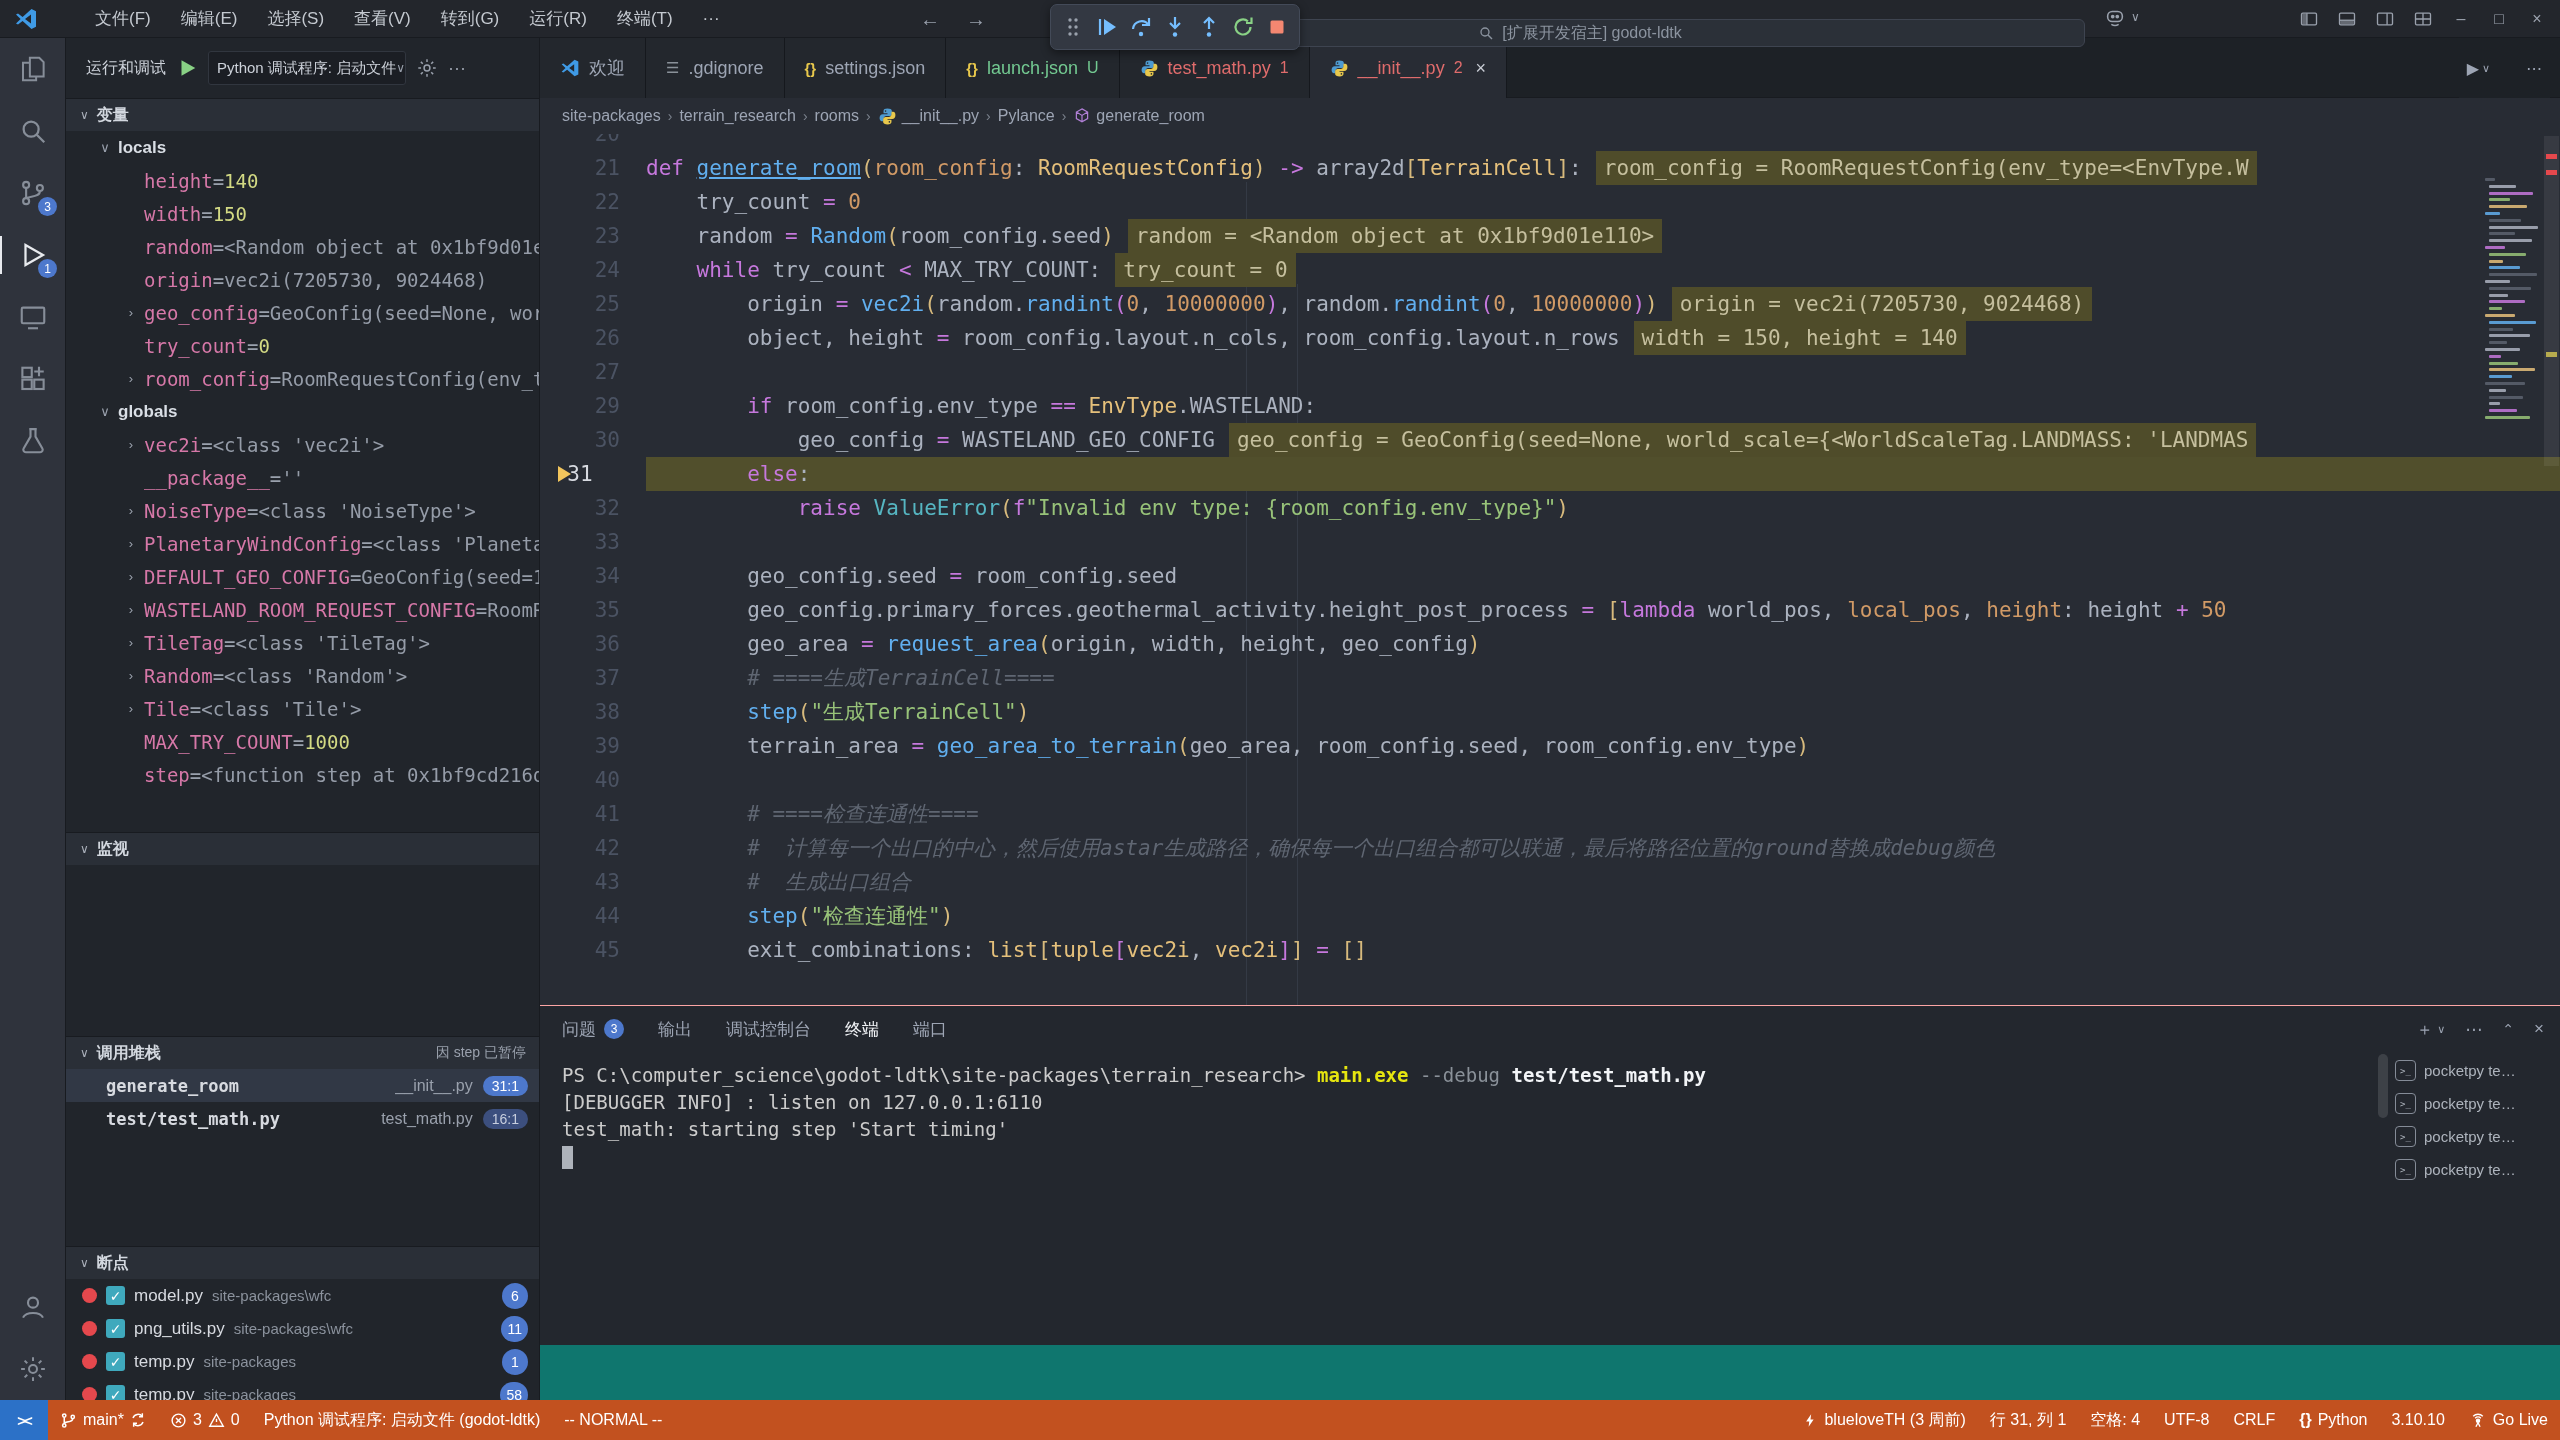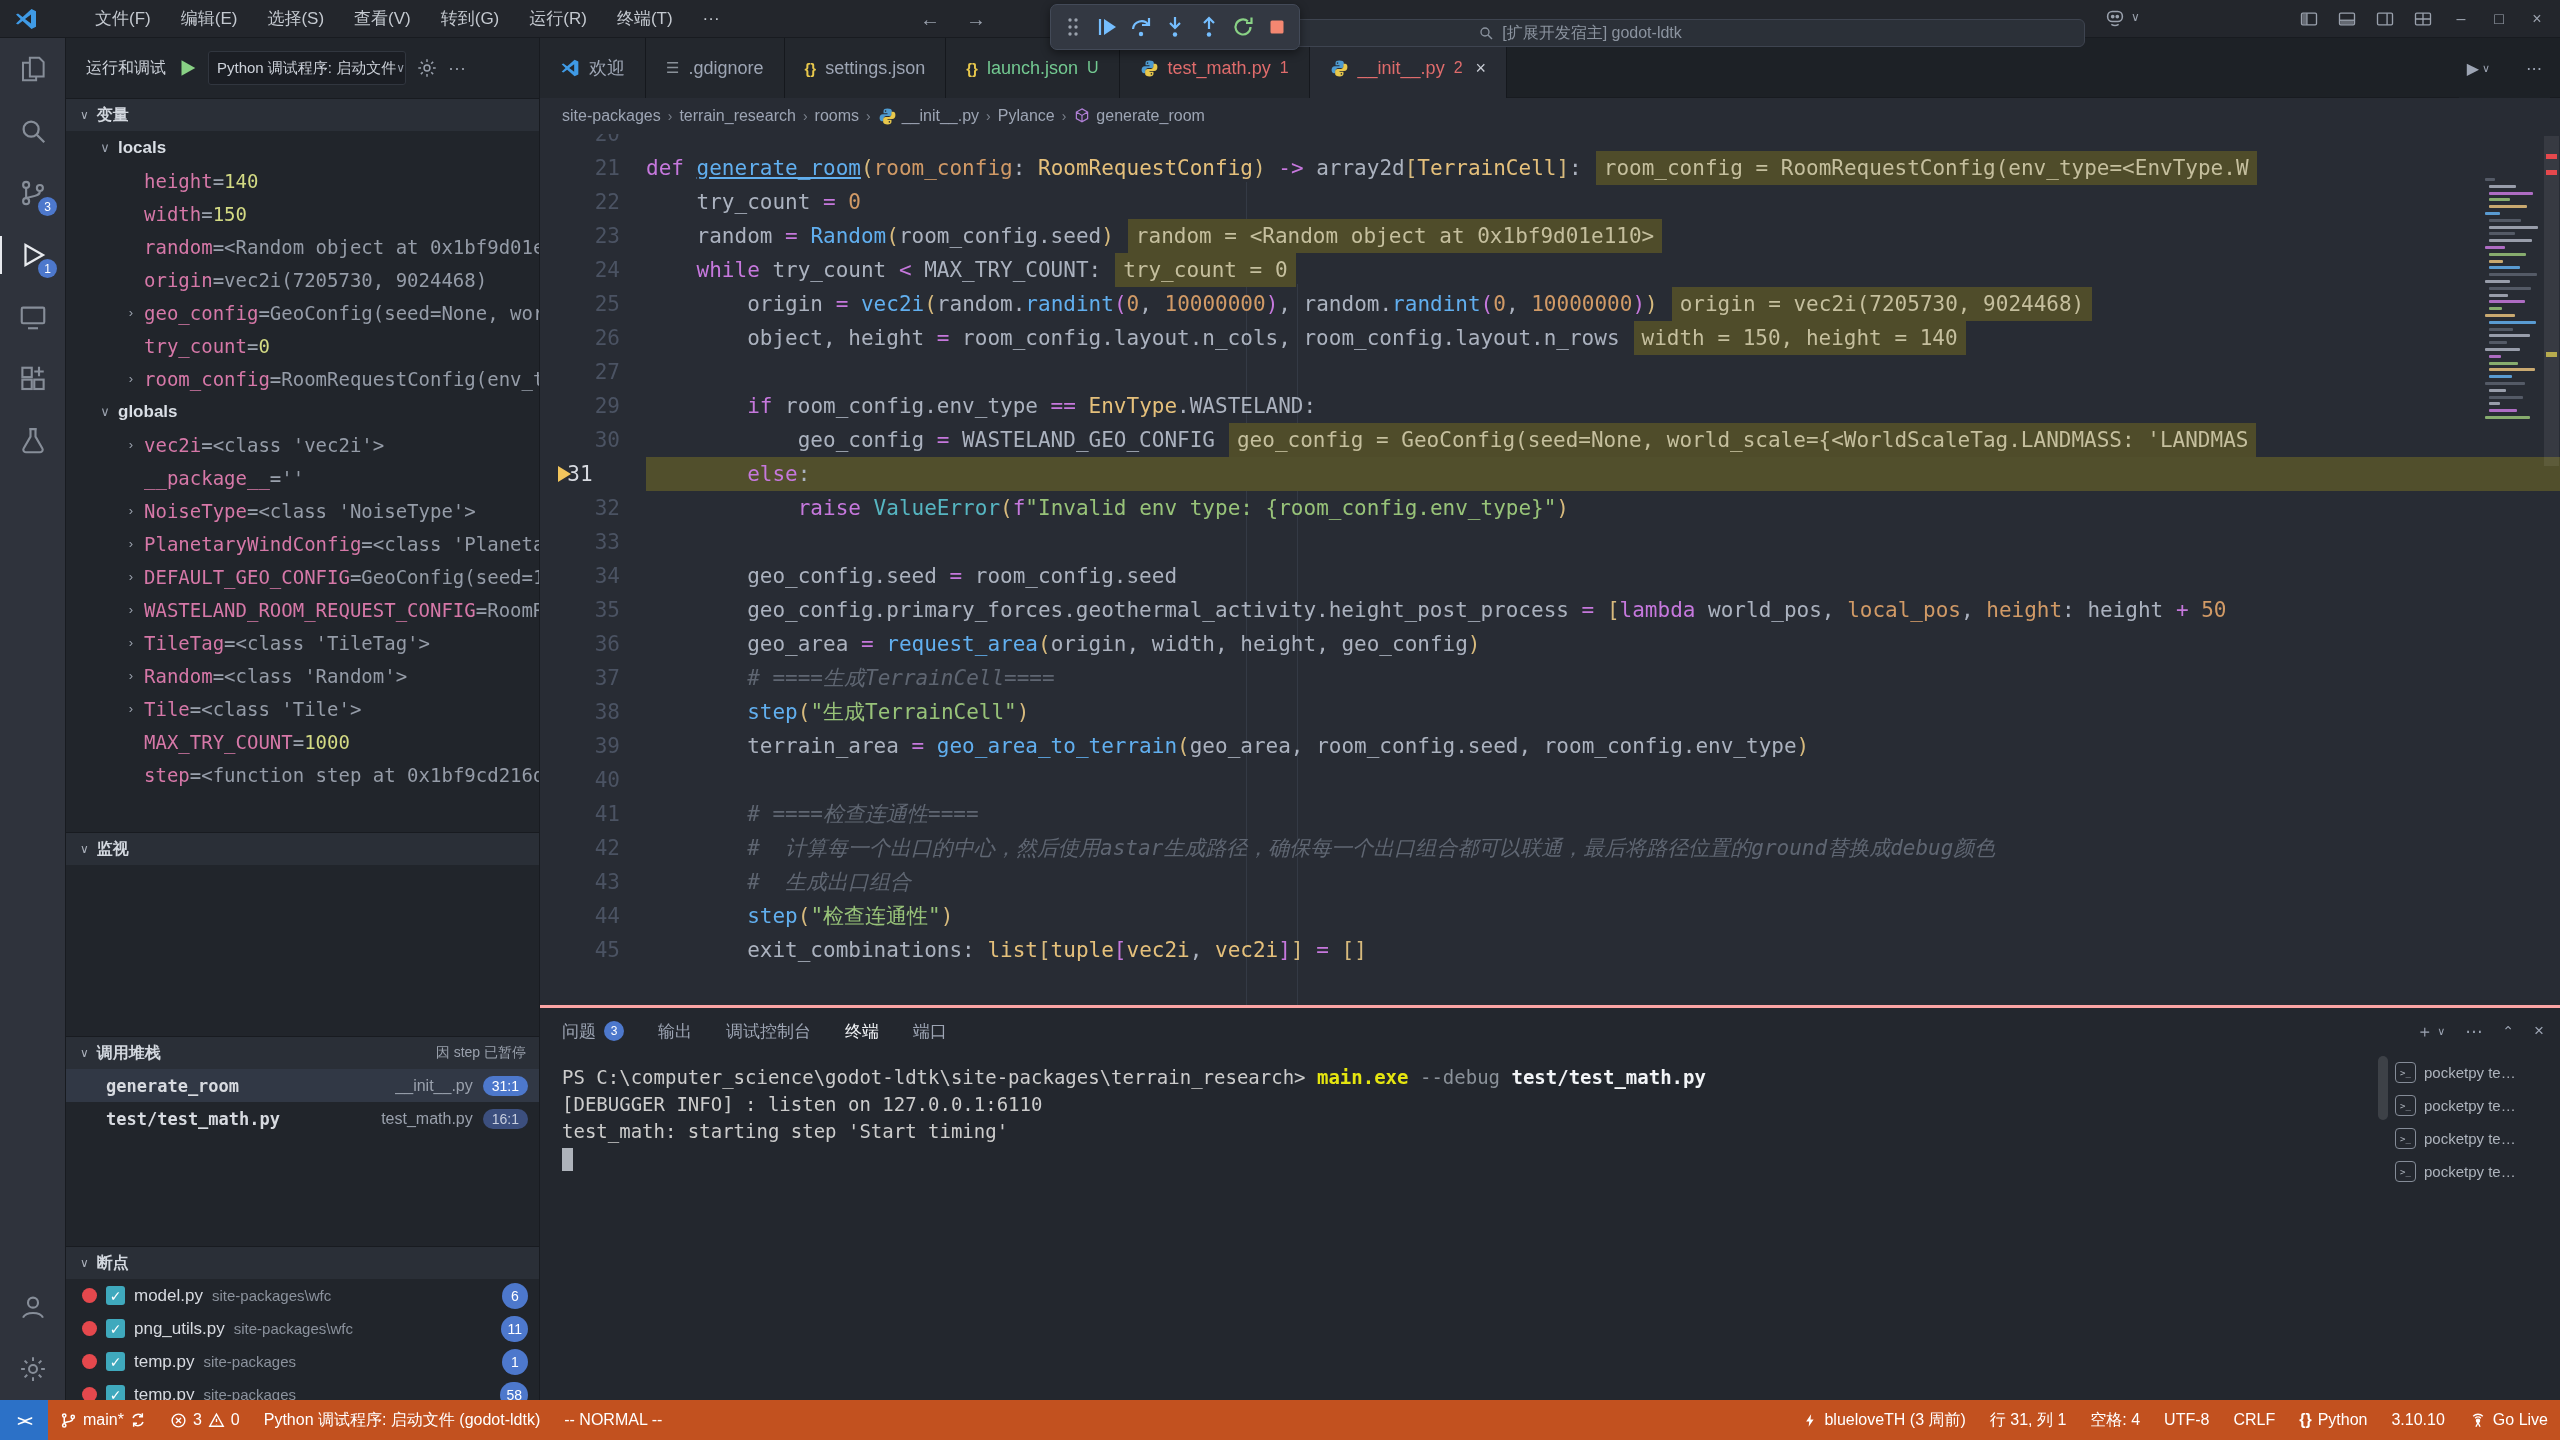--- a/index.html
+++ b/index.html
@@ -93,21 +93,21 @@
   .tok-c{color:#e5c07b} .tok-s{color:#98c379} .tok-n{color:#d19a66} .tok-p{color:#d19a66}
   .tok-m{color:#5f6672;font-style:italic} .tok-t2{color:#56b6c2} .tok-b1{color:#d7ba7d} .tok-b2{color:#c678dd}
   .guide { position:absolute; width:1px; background:#343a45; }
   #minimap { position:absolute; left:1945px; top:44px; width:58px; height:250px; }
   .mm-stripe { position:absolute; height:3px; border-radius:1px; opacity:.85; }
   #overview-ruler { position:absolute; left:2003px; top:0; width:17px; height:871px; }
   .ruler-mark { position:absolute; left:3px; width:11px; height:5px; }
   #editor-scrollthumb { position:absolute; left:2004px; top:2px; width:15px; height:330px; background:rgba(255,255,255,.07); }
 
   
-  #panel { left:540px; top:1005px; width:2020px; height:395px; background:#23272e; border-top:3px solid #fca5a5; }
+  #panel { left:540px; top:1005px; width:2020px; height:340px; background:#23272e; border-top:1px solid #fca5a5; }
   #panel-tabs { height:46px; display:flex; align-items:center; padding-left:22px; gap:34px; font-size:17px; color:#9da5b4; }
   .ptab { display:flex; align-items:center; gap:8px; height:46px; }
   .ptab.active { color:#f2f4f7; }
   .ptab-badge { min-width:20px; height:20px; border-radius:10px; background:#4d78cc; color:#fff; font-size:12px;
     display:flex; align-items:center; justify-content:center; padding:0 5px; }
   #panel-actions { position:absolute; right:16px; top:0; height:46px; display:flex; align-items:center; gap:20px; color:#9da5b4; font-size:17px; }
   #terminal { position:absolute; left:22px; top:56px; width:1790px; font-family:"DejaVu Sans Mono",monospace; font-size:19px; line-height:27px; color:#cccccc; white-space:pre; overflow:hidden; }
   .t-y { color:#e5e510; font-weight:bold; } .t-dim { color:#8a9199; } .t-wb { color:#f2f4f7; font-weight:bold; }
   #term-cursor { display:inline-block; width:11px; height:23px; background:#aeb3bb; vertical-align:middle; }
   #term-scroll { position:absolute; left:1838px; top:48px; width:10px; height:64px; background:rgba(255,255,255,.12); border-radius:5px; }

